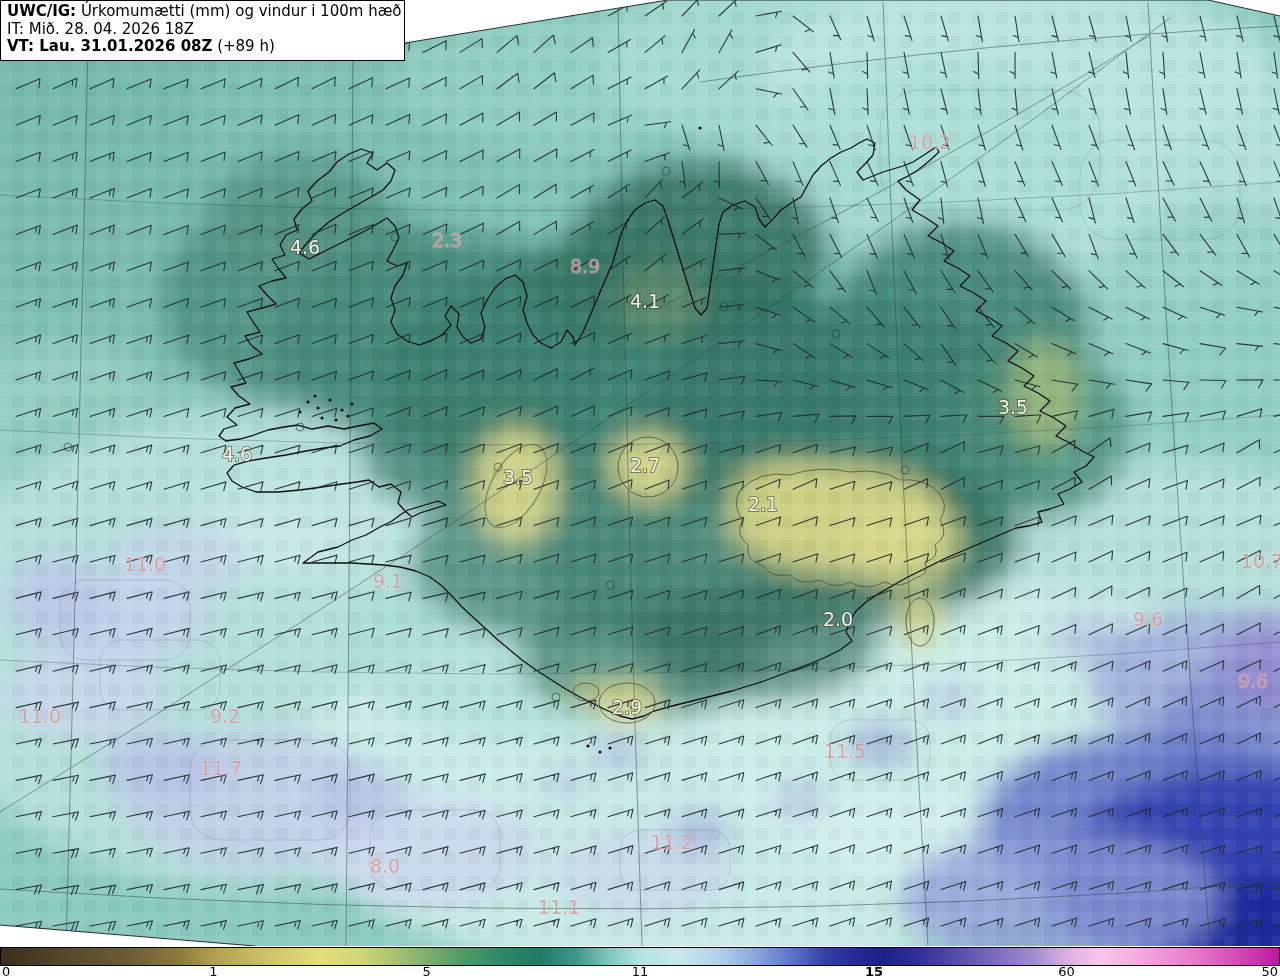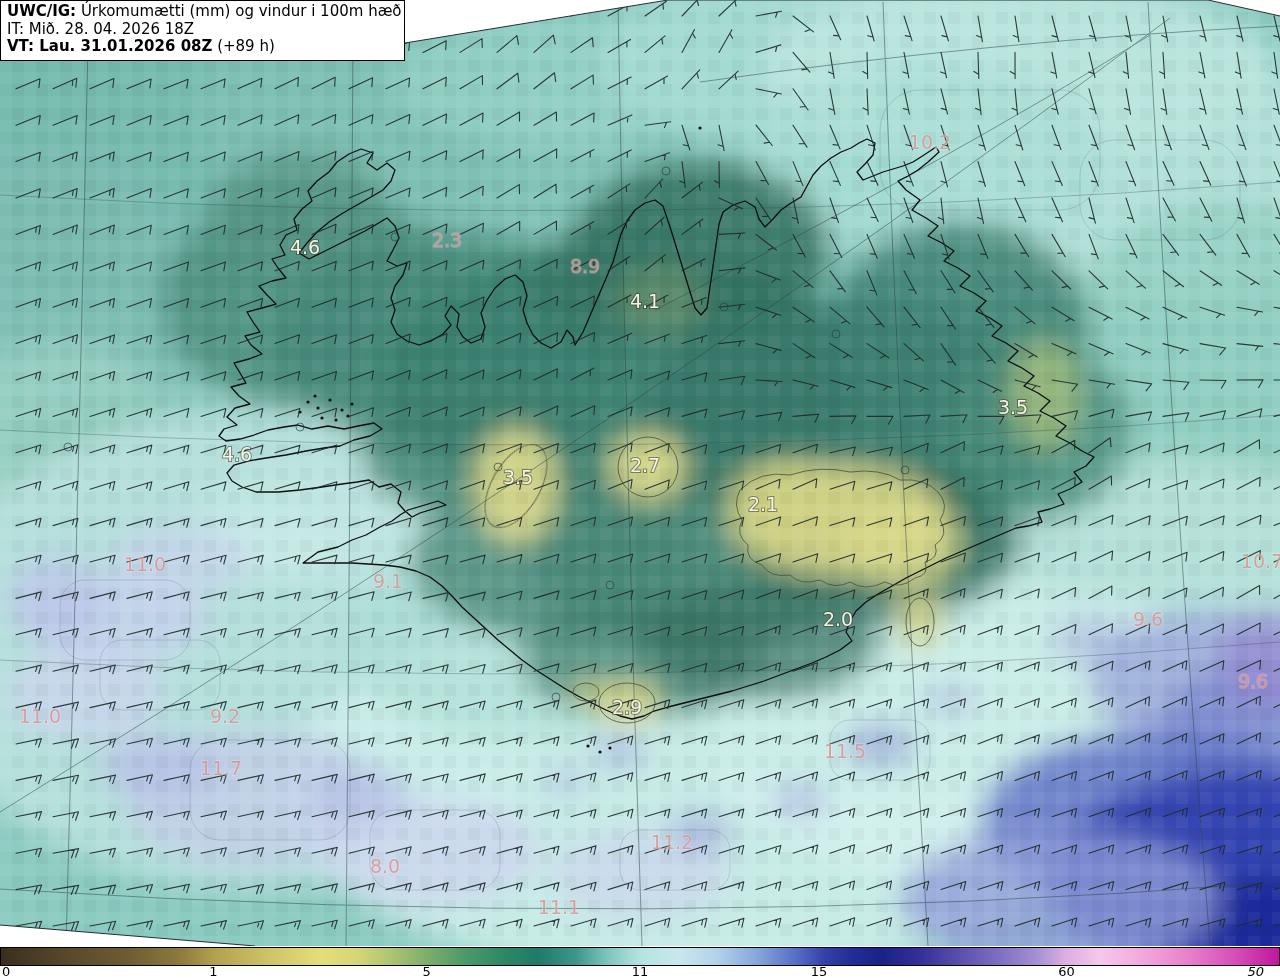--- a/index.html
+++ b/index.html
@@ -253,18 +253,18 @@
     <div>IT: Mið. 28. 04. 2026 18Z</div>
     <div><span class="b">VT: Lau. 31.01.2026 08Z</span><span> (+89 h)</span></div>
   </div>
 
   <div id="cbar" class="colorbar" style="background: linear-gradient(to right, rgb(58, 47, 30) 0%, rgb(87, 72, 43) 5%, rgb(111, 92, 51) 10%, rgb(141, 122, 62) 14%, rgb(178, 160, 80) 16.7%, rgb(207, 196, 104) 21%, rgb(228, 222, 120) 25%, rgb(212, 214, 118) 28%, rgb(166, 192, 114) 31%, rgb(127, 174, 108) 33.3%, rgb(81, 155, 104) 36%, rgb(47, 138, 102) 39%, rgb(31, 122, 104) 42%, rgb(62, 150, 137) 45%, rgb(127, 198, 189) 47.5%, rgb(180, 227, 223) 50%, rgb(200, 232, 236) 53%, rgb(178, 211, 234) 56%, rgb(136, 169, 220) 59%, rgb(90, 114, 200) 62%, rgb(51, 64, 168) 64.5%, rgb(35, 44, 150) 66.7%, rgb(26, 34, 136) 69%, rgb(53, 48, 152) 72%, rgb(90, 79, 174) 75%, rgb(126, 110, 194) 78%, rgb(164, 143, 212) 81%, rgb(219, 174, 226) 83.3%, rgb(245, 200, 234) 86%, rgb(243, 171, 223) 89%, rgb(232, 127, 204) 93%, rgb(211, 72, 180) 97%, rgb(192, 22, 160) 100%);"></div>
   <div id="cbticks" class="cb-ticks">
       <span class="cb-tick" style="left: 2px;">0</span>
       <span class="cb-tick" style="left: 213.376px; transform: translateX(-50%);">1</span>
       <span class="cb-tick" style="left: 426.624px; transform: translateX(-50%);">5</span>
       <span class="cb-tick" style="left: 640px; transform: translateX(-50%);">11</span>
-      <span class="cb-tick" style="left: 819px; transform: translateX(-50%);">15</span>
+      <span class="cb-tick" style="left: 874px; transform: translateX(-50%); font-weight: bold;">15</span>
       <span class="cb-tick" style="left: 1066.62px; transform: translateX(-50%);">60</span>
-      <span class="cb-tick" style="right: 16px; font-style: italic;">50</span>
+      <span class="cb-tick" style="right: 2px;">50</span>
     </div>
 
 </div>
 
 </body></html>

